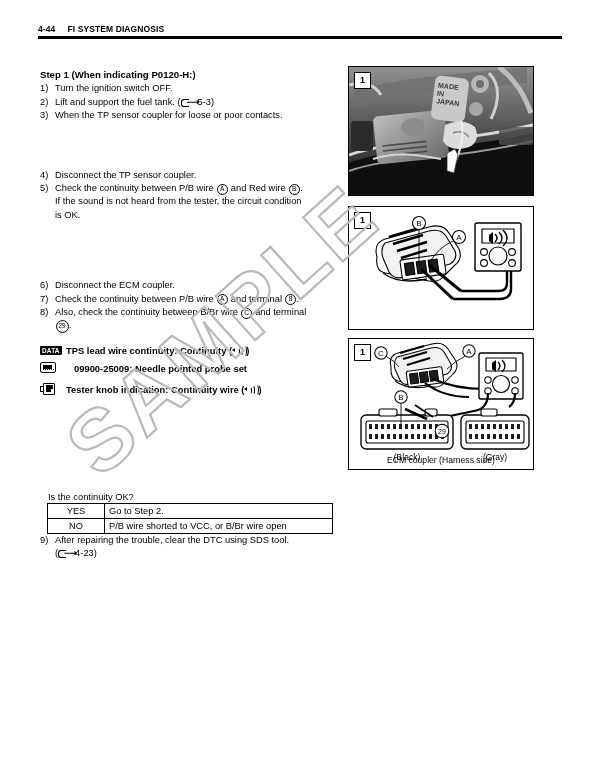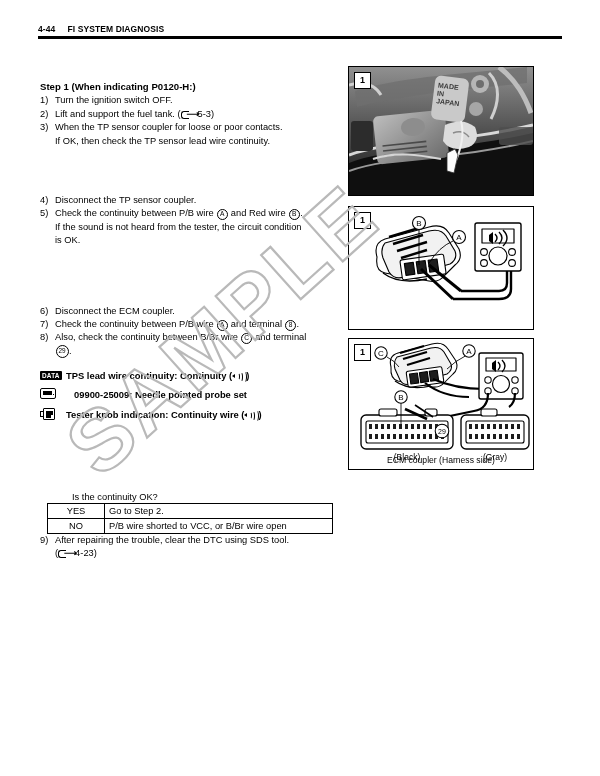--- a/index.html
+++ b/index.html
@@ -35,21 +35,21 @@
     margin-top: 2px;
     height: 3px;
     background: #000;
     width: 100%;
   }
 
   
   #left-col {
     position: absolute;
     left: 40px;
-    top: 80px;
+    top: 68px;
     width: 300px;
     font-size: 9.3px;
     line-height: 13.4px;
   }
   .step-title {
     font-weight: bold;
     font-size: 9.6px;
     margin-bottom: 1px;
   }
   .num-item {
@@ -235,21 +235,21 @@
     border-top-color: transparent;
     border-bottom-color: transparent;
   }
   .beep .w1 { left: 4.5px; top: 2px; width: 2px; height: 5px; }
   .beep .w2 { left: 7px;  top: 0.5px; width: 3px; height: 8px; }
   .beep .w3 { left: 10px; top: -0.5px; width: 3.5px; height: 10px; }
 
   
   #question {
     position: absolute;
-    left: 72px;
+    left: 48px;
     top: 492px;
     font-size: 9.3px;
   }
   #yesno-table {
     position: absolute;
     left: 47px;
     top: 503px;
     width: 286px;
     border-collapse: collapse;
     font-size: 9.3px;
@@ -367,21 +367,20 @@
 
   <div class="num-item">
     <span class="num">2)</span>
     <span class="txt"><span>Lift and support the fuel tank. (</span><span class="bookref"><span class="b-c"></span><span class="b-a">⟶</span></span><span>5-3</span><span>)</span></span>
   </div>
 
   <div class="num-item">
     <span class="num">3)</span>
     <span class="txt">When the TP sensor coupler for loose or poor contacts.</span>
   </div>
-  <div class="indent">If OK, then check the TP sensor lead wire continuity.</div>
 
   <div class="blk-gap-a"></div>
 
   <div class="num-item">
     <span class="num">4)</span>
     <span class="txt">Disconnect the TP sensor coupler.</span>
   </div>
 
   <div class="num-item">
     <span class="num">5)</span>

